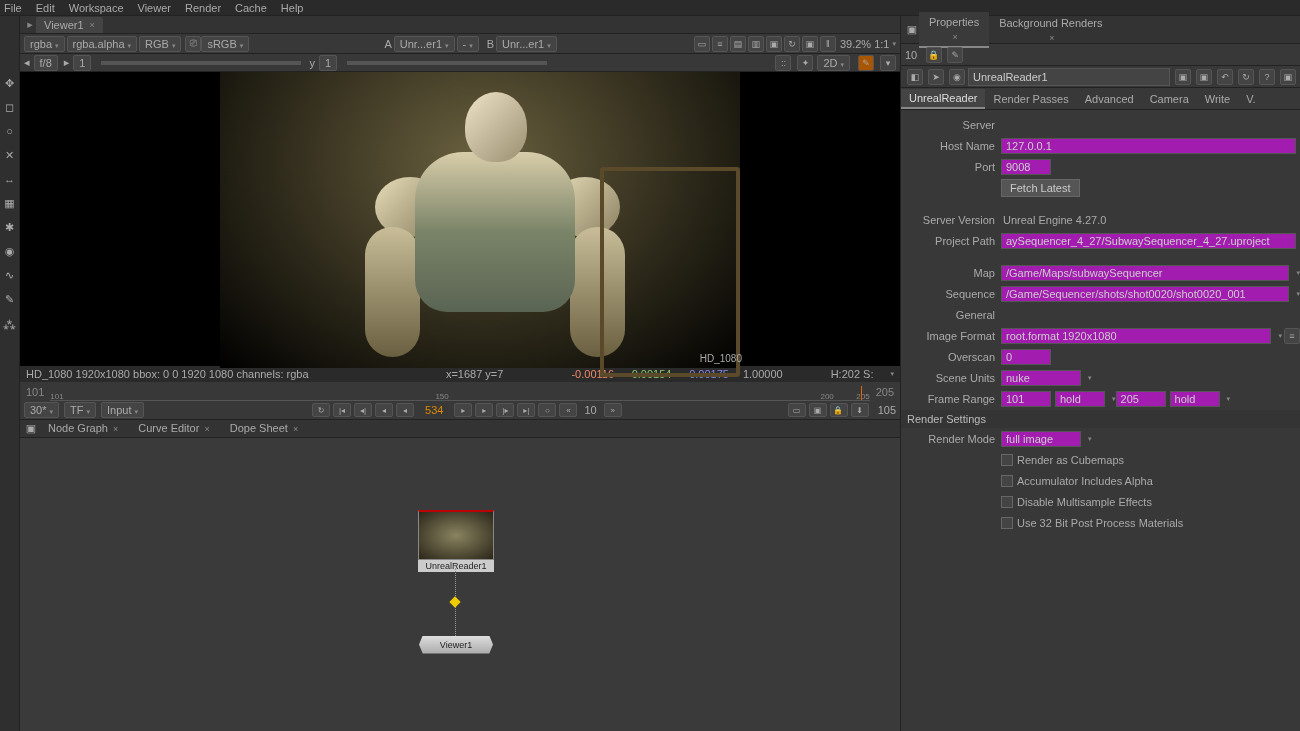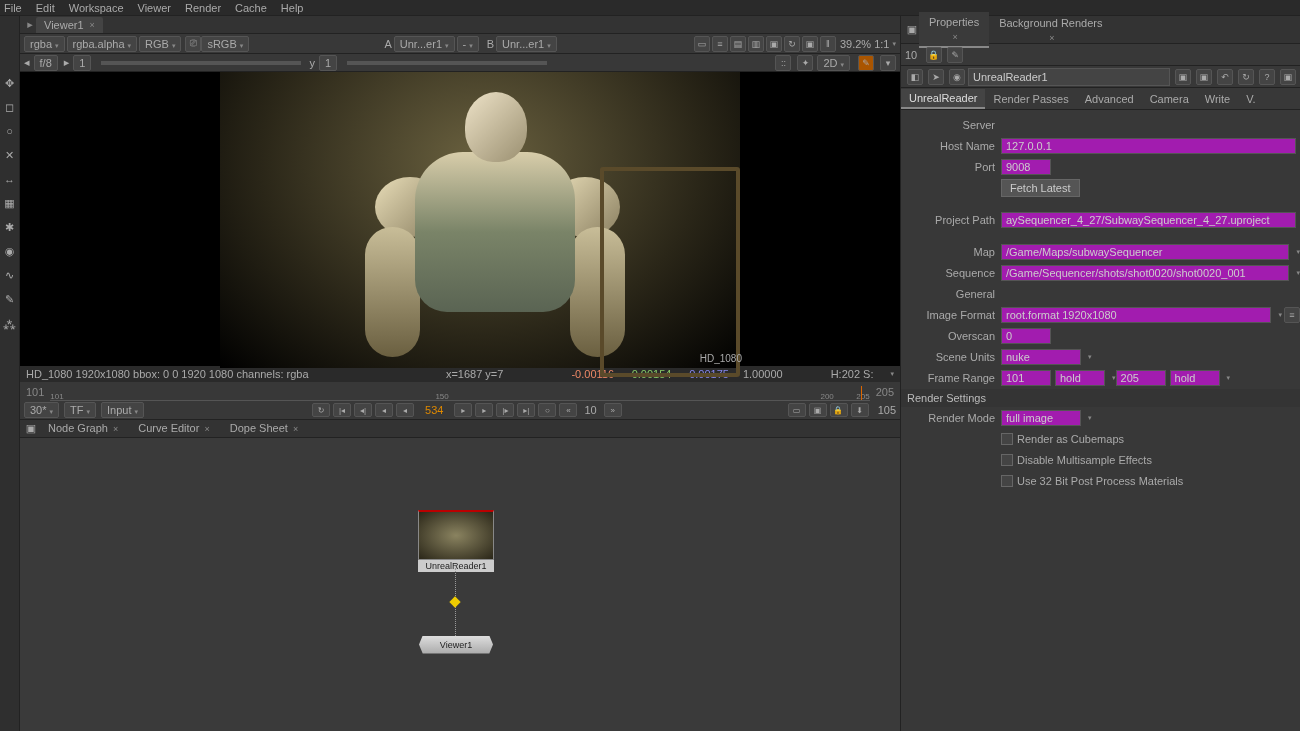--- a/index.html
+++ b/index.html
@@ -312,20 +312,24 @@
           <div class="plabel">Port</div>
           <div class="pval narrow">9008</div>
           <div style="flex:1"></div>
         </div>
       <div class="prow">
           <div class="plabel"></div>
           <span class="pbtn2">Fetch Latest</span>
         </div>
       <div style="height:10px"></div>
       <div class="prow">
+          <div class="plabel">Server Version</div>
+          <div style="padding-left:2px">Unreal Engine 4.27.0</div>
+        </div>
+      <div class="prow">
           <div class="plabel">Project Path</div>
           <div class="pval">aySequencer_4_27/SubwaySequencer_4_27.uproject</div>
         </div>
       <div style="height:10px"></div>
       <div class="prow">
           <div class="plabel">Map</div>
           <div class="pval">/Game/Maps/subwaySequencer</div>
           <span class="dd-arrow">▾</span>
         </div>
       <div class="prow">
@@ -370,20 +374,25 @@
           <div style="flex:1"></div>
         </div>
       <div class="prow">
           <div class="plabel"></div>
           <div class="checkbox"></div>
           <span>Render as Cubemaps</span>
         </div>
       <div class="prow">
           <div class="plabel"></div>
           <div class="checkbox"></div>
+          <span>Accumulator Includes Alpha</span>
+        </div>
+      <div class="prow">
+          <div class="plabel"></div>
+          <div class="checkbox"></div>
           <span>Disable Multisample Effects</span>
         </div>
       <div class="prow">
           <div class="plabel"></div>
           <div class="checkbox"></div>
           <span>Use 32 Bit Post Process Materials</span>
         </div>
     </div>
   </div>
 </div>

